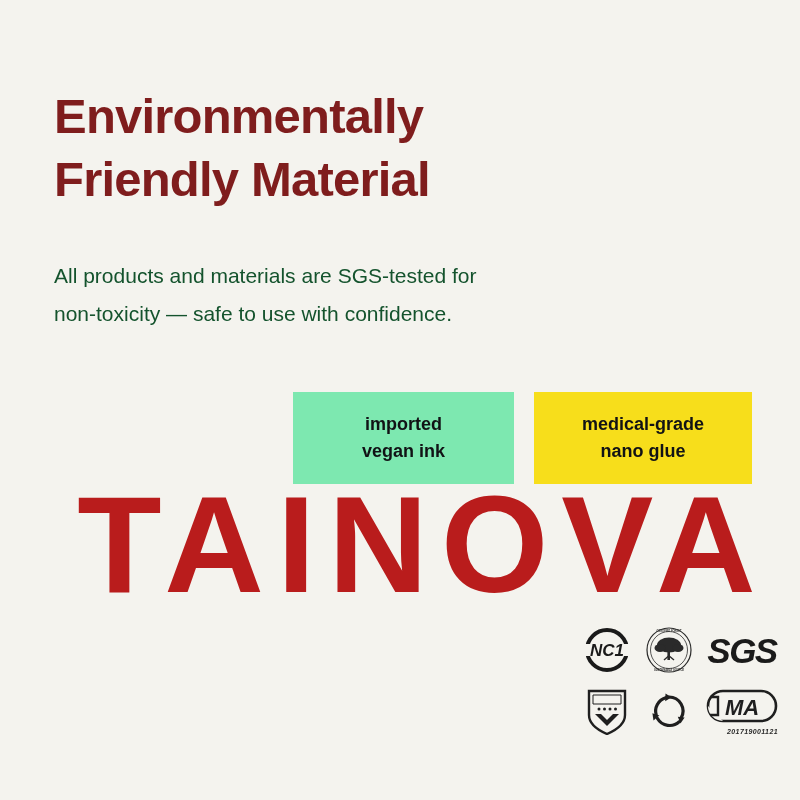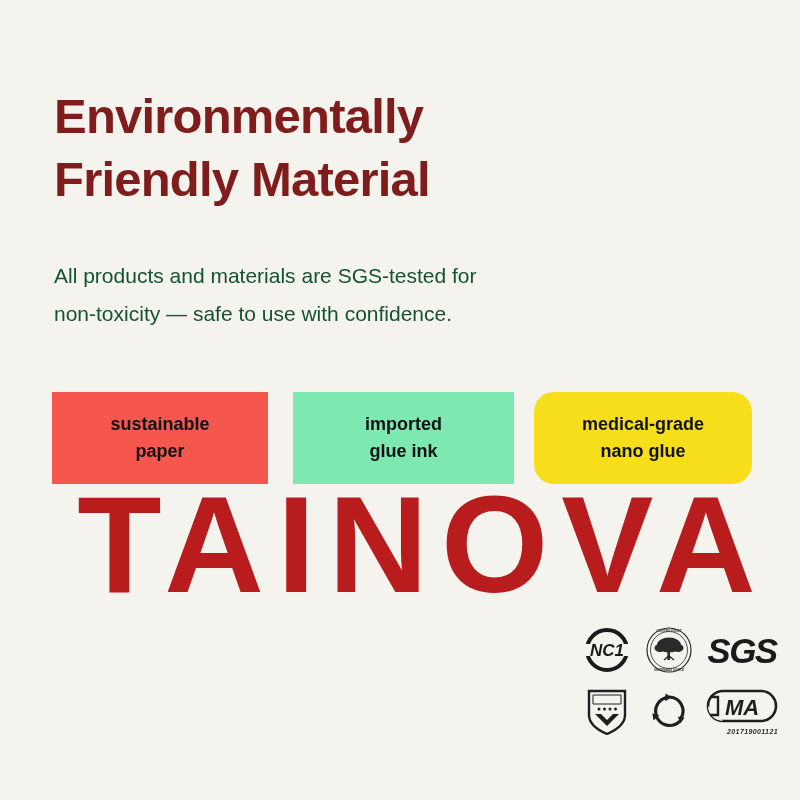--- a/index.html
+++ b/index.html
@@ -93,21 +93,21 @@
     justify-content: center;
     font-family: "Liberation Sans", sans-serif;
     font-weight: 700;
     font-size: 18px;
     line-height: 1.52;
     color: #111215;
     text-align: center;
   }
   .chip-1 { left: 0px;   width: 216px; background: #F5564E; }
   .chip-2 { left: 241px; width: 221px; background: #7DE8B0; }
-  .chip-3 { left: 482px; width: 218px; background: #F7DE1B; border-radius: 20px; }
+  .chip-3 { left: 482px; width: 218px; background: #F7DE1B; }
   .chip span { display: block; }
 
   
   .badges {
     position: absolute;
     left: 576px;
     top: 620px;
     width: 208px;
     height: 126px;
     display: grid;
@@ -163,28 +163,24 @@
     <span class="hline">Friendly Material</span>
   </h1>
 
   <p class="subcopy" style="color: #14532d;">
     <span class="bline">All products and materials are SGS-tested for</span>
     <span class="bline">non-toxicity — safe to use with confidence.</span>
   </p>
 
   <div class="chips">
 
-    <div class="chip chip-1" style="background: rgb(245, 86, 78);">
-      <span>sustainable</span>
-      <span>paper</span>
-    </div>
 
     <div class="chip chip-2" style="background: rgb(125, 232, 176);">
       <span>imported</span>
-      <span>glue ink</span>
+      <span>vegan ink</span>
     </div>
 
     <div class="chip chip-3" style="background: rgb(247, 222, 27);">
       <span>medical-grade</span>
       <span>nano glue</span>
     </div>
 
   </div>
 
   <div class="badges">

